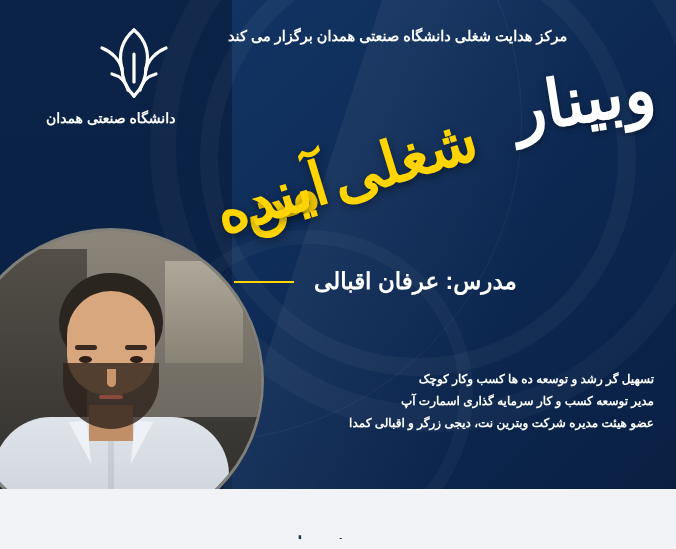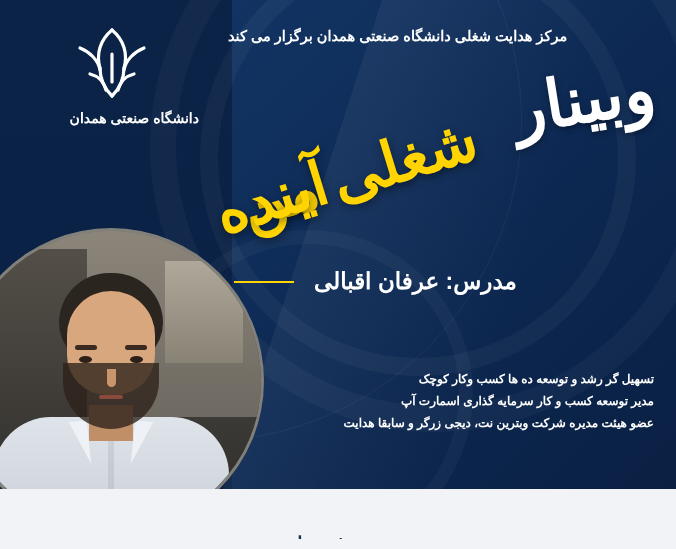--- a/index.html
+++ b/index.html
@@ -67,24 +67,24 @@
     left: 300px; top: -120px;
     width: 220px; height: 780px;
     background: linear-gradient(90deg, rgba(255,255,255,0.05), rgba(255,255,255,0.0));
     transform: rotate(18deg);
     pointer-events: none;
   }
 
   
   .logo-block {
     position: absolute;
-    left: 24px;
+    left: 46px;
     top: 24px;
     width: 175px;
-    text-align: right;
+    text-align: left;
     color: #ffffff;
   }
   .logo-mark {
     width: 92px;
     height: 78px;
     margin: 0 auto 8px auto;
   }
   .logo-caption {
     font-size: 14px;
     letter-spacing: 0.5px;
@@ -354,21 +354,21 @@
   <div class="title-main2">آینده</div>
 
   <div class="presenter-row">
     <div class="presenter-name">مدرس: عرفان اقبالی</div>
     <div class="presenter-dash"></div>
   </div>
 
   <div class="bio">
     <div>تسهیل گر رشد و توسعه ده ها کسب وکار کوچک</div>
     <div>مدیر توسعه کسب و کار سرمایه گذاری اسمارت آپ</div>
-    <div>عضو هیئت مدیره شرکت وبترین نت، دیجی زرگر و سابقا هدایت</div>
+    <div>عضو هیئت مدیره شرکت وبترین نت، دیجی زرگر و اقبالی کمدا</div>
   </div>
 
   <div class="photo-circle">
     <div class="photo-inner">
       <div class="scene-wall"></div>
       <div class="scene-door"></div>
       <div class="scene-win"></div>
       <div class="scene-floor"></div>
       <div class="p-shirt"></div>
       <div class="p-placket"></div>

